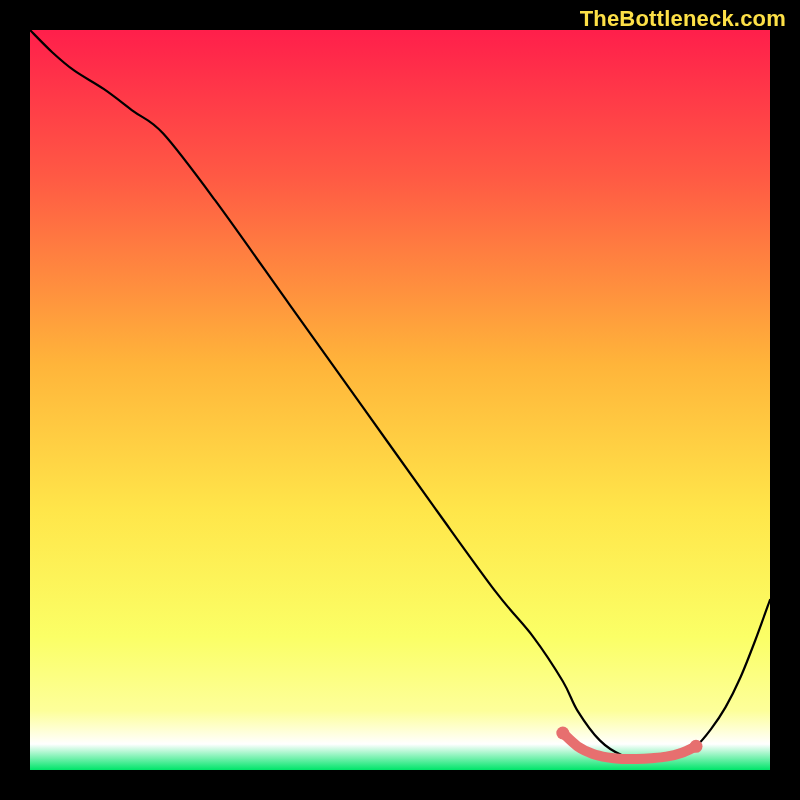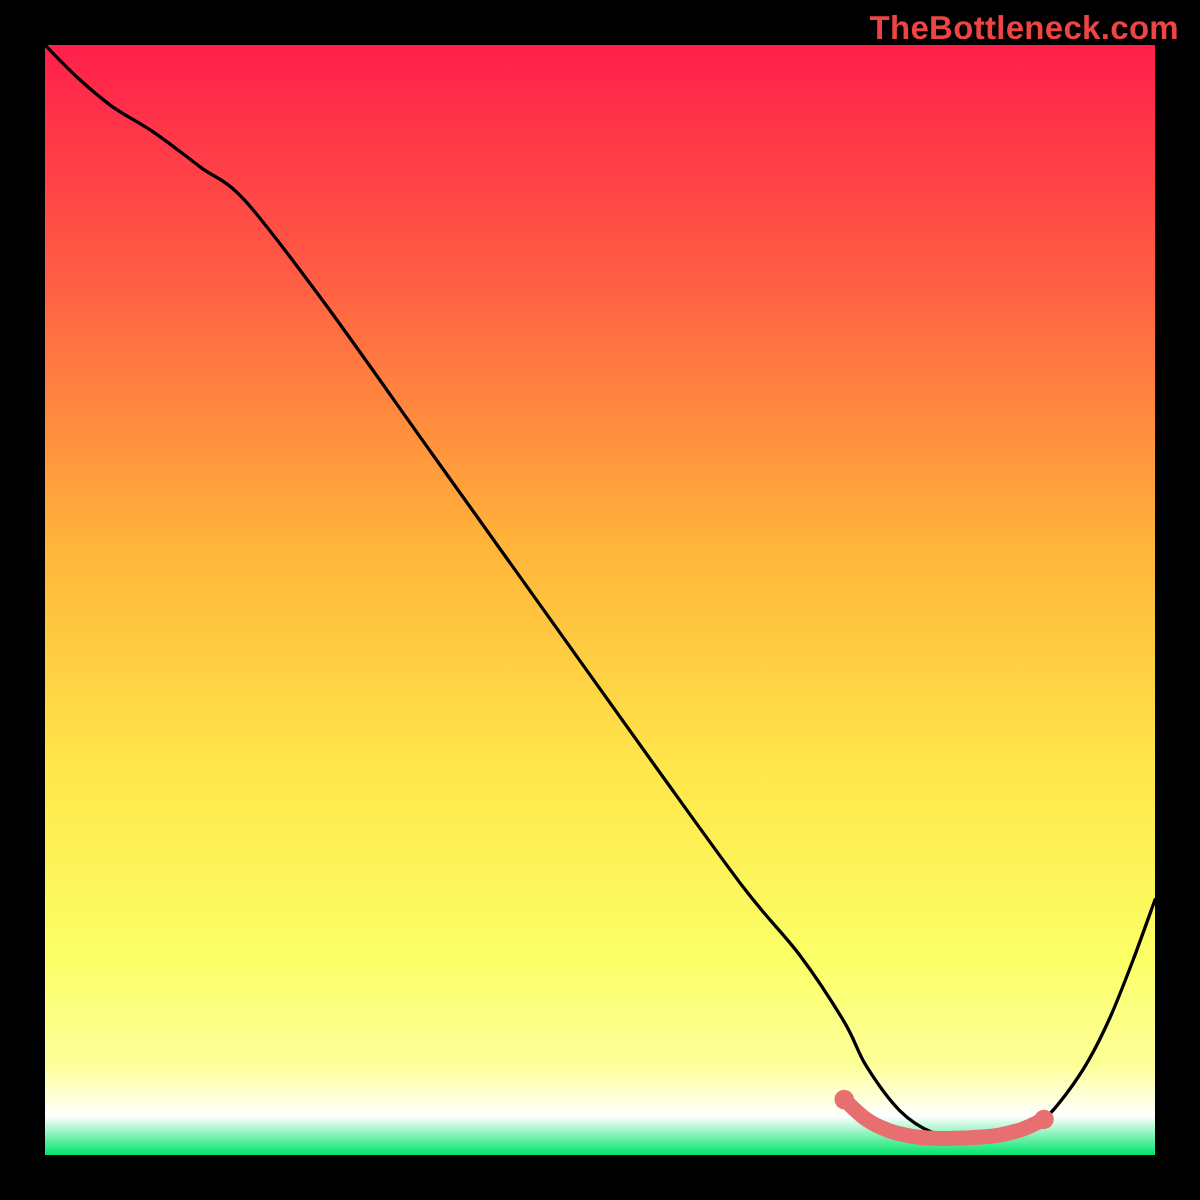--- a/index.html
+++ b/index.html
@@ -15,21 +15,21 @@
     width: 800px;
     height: 800px;
   }
   .watermark {
     position: absolute;
     top: 6px;
     right: 14px;
     font-family: Arial, Helvetica, sans-serif;
     font-size: 22px;
     font-weight: 600;
-    color: #ef4444;
+    color: #fde047;
     letter-spacing: 0.2px;
     z-index: 10;
   }
   .plot-area {
     position: absolute;
     left: 30px;
     top: 30px;
     width: 740px;
     height: 740px;
   }

